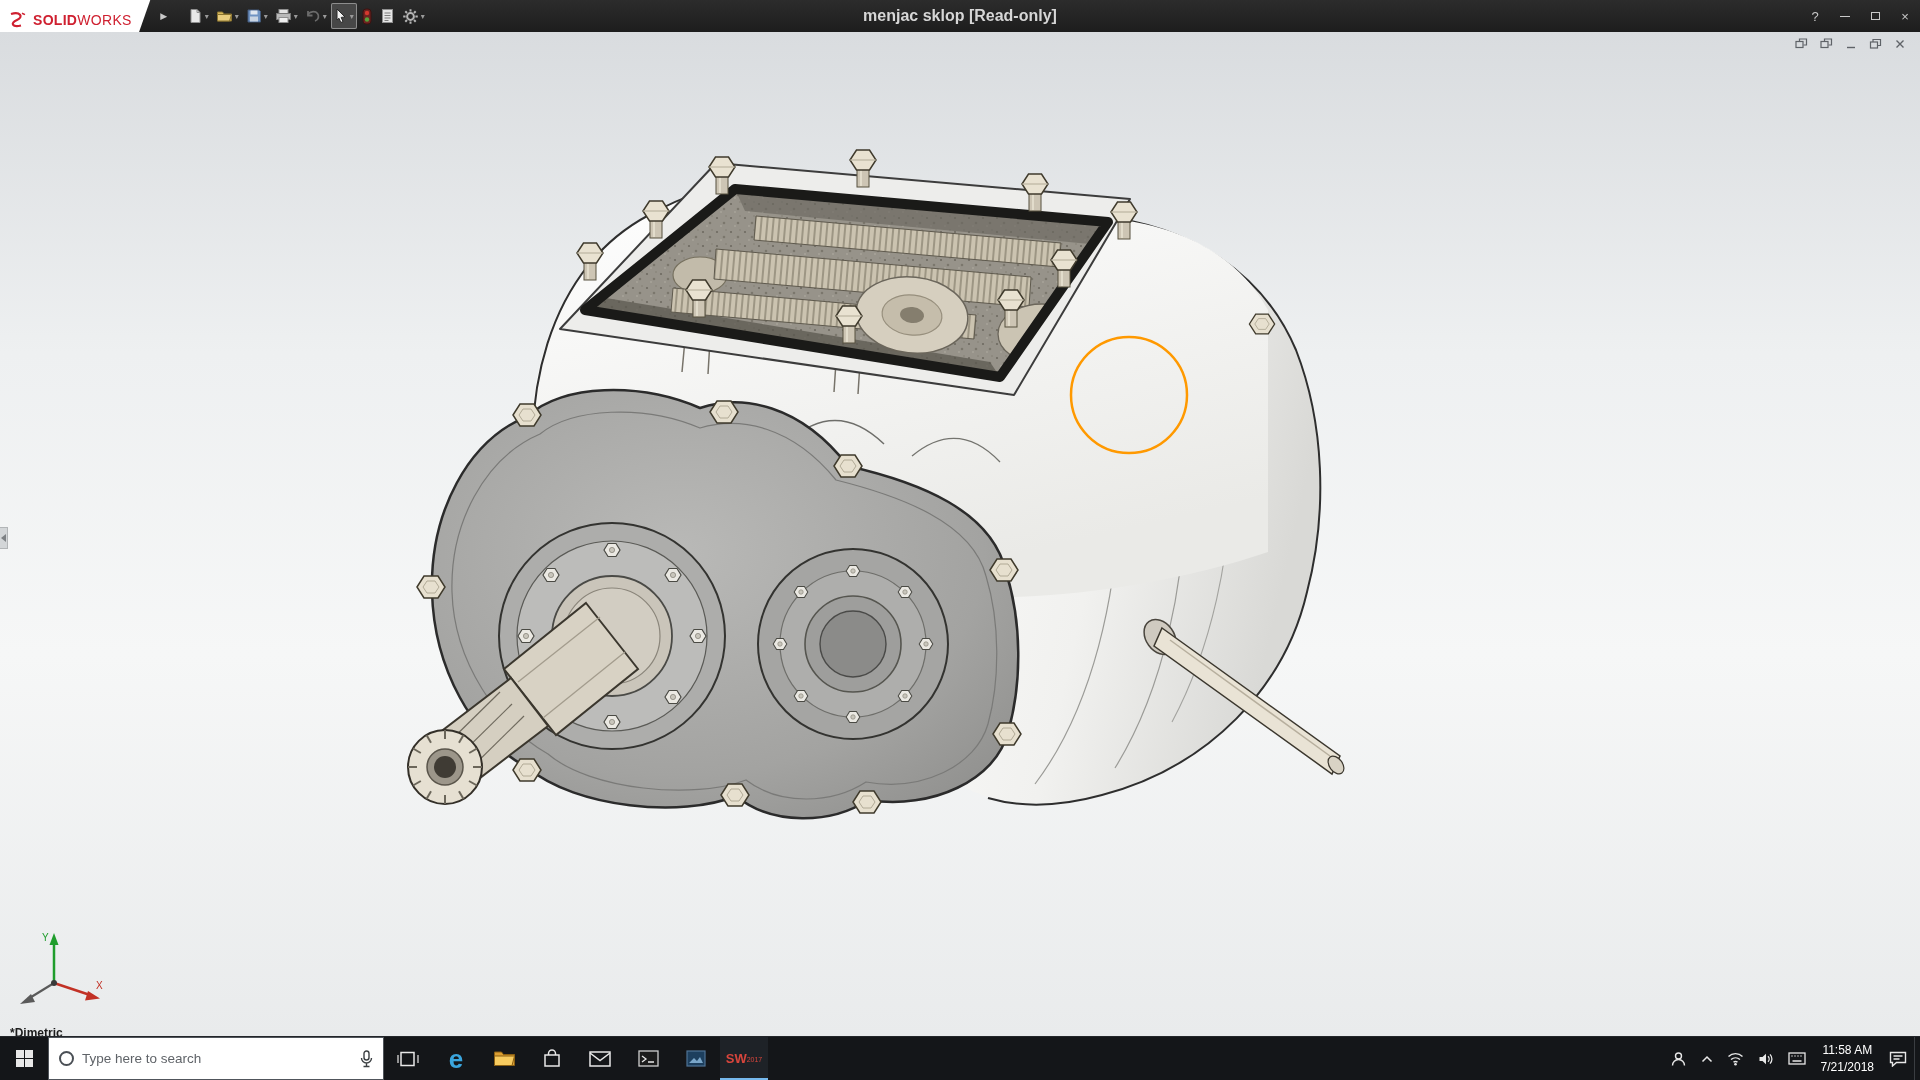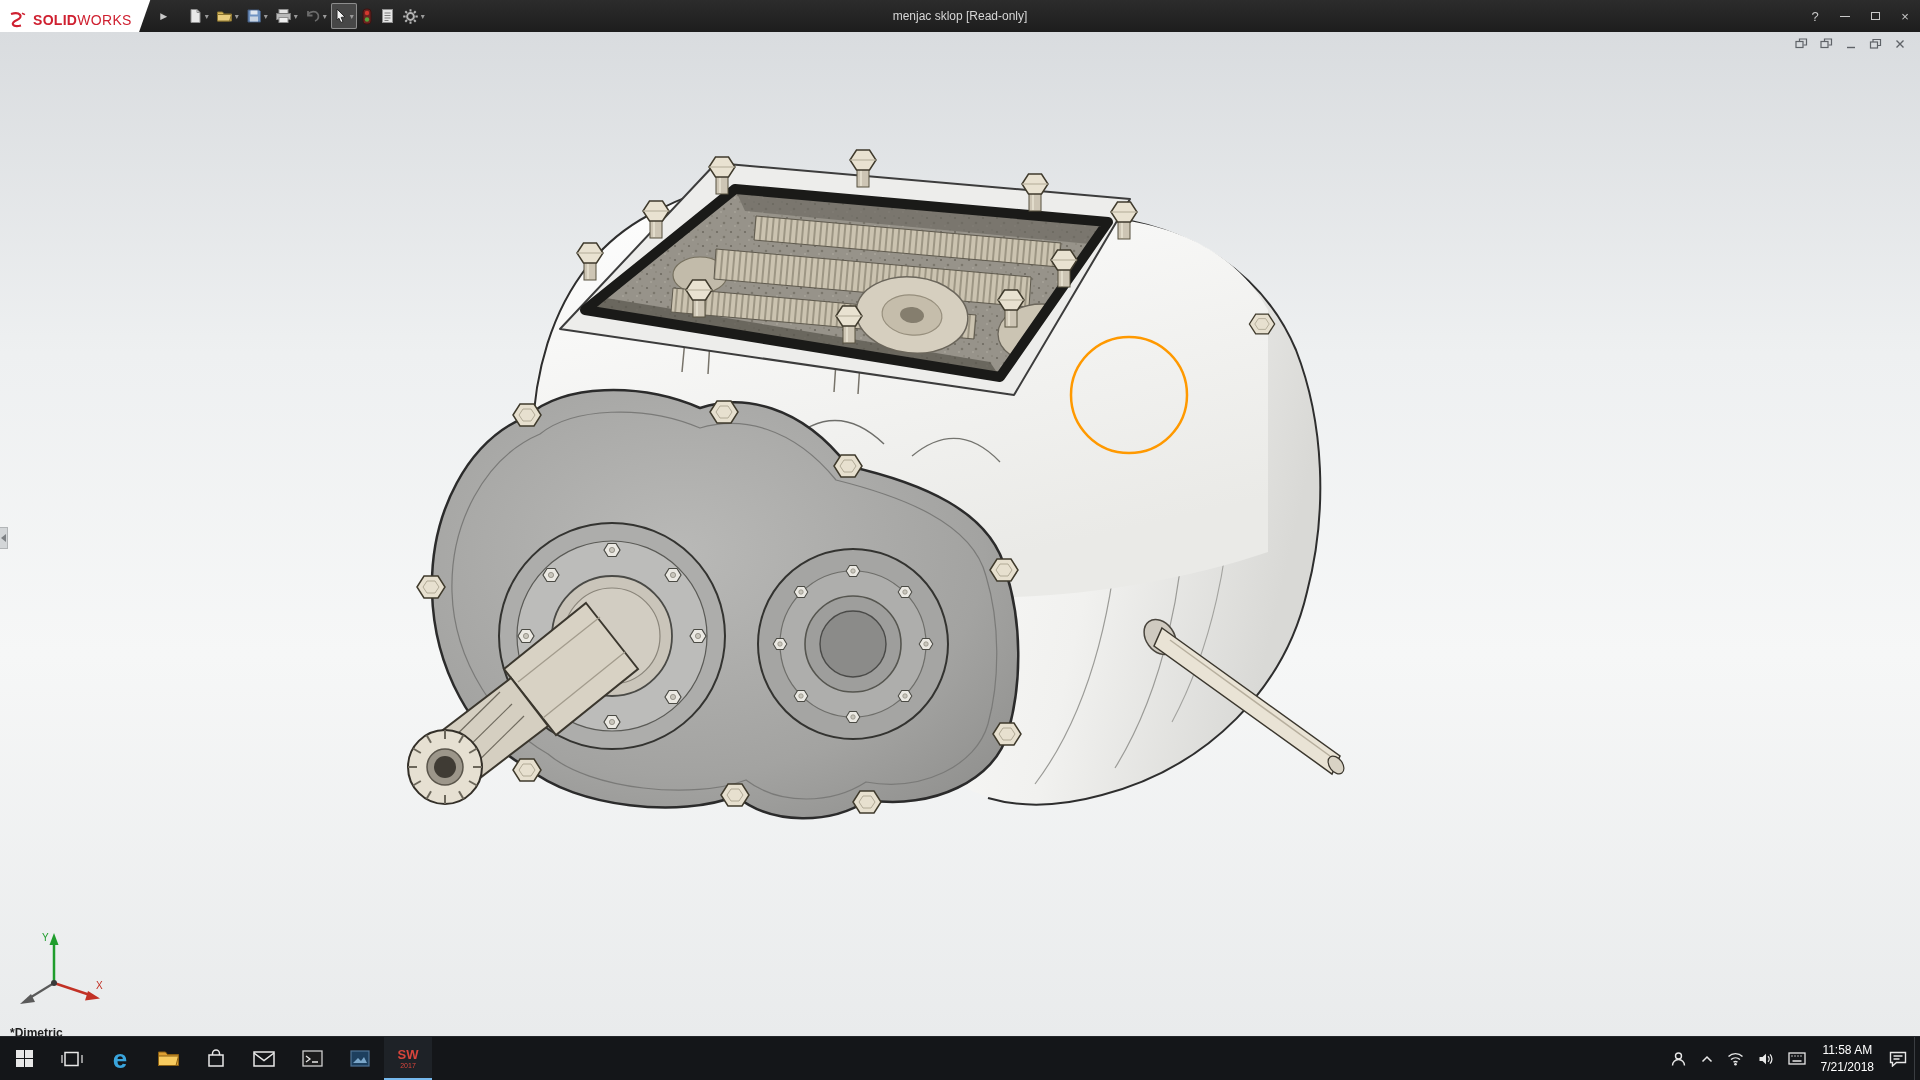--- a/index.html
+++ b/index.html
@@ -9,21 +9,21 @@
   
   .titlebar { height:32px; background:linear-gradient(180deg,#2c2c2c,#1d1d1d); display:flex; align-items:center; position:relative; flex:0 0 32px; }
   .logo-area { height:40px; background:#fff; display:flex; align-items:center; padding:8px 20px 0 8px; clip-path:polygon(0 0,100% 0,calc(100% - 14px) 100%,0 100%); }
   .brand { font-size:14px; letter-spacing:.3px; margin-left:5px; color:#cf2030; white-space:nowrap; }
   .brand b { font-weight:700; }
   .menu-expand { width:24px; text-align:center; color:#c9c9c9; font-size:9px; cursor:default; }
   .tb-group { display:flex; align-items:center; margin-left:8px; gap:1px; }
   .tb-btn { height:26px; display:flex; align-items:center; padding:0 3px; border-radius:2px; }
   .tb-btn .dd { color:#9a9a9a; font-size:8px; margin-left:2px; }
   .tb-btn.active { background:#474747; box-shadow:0 0 0 1px #8d8d8d inset; }
-  .tb-title { position:absolute; left:50%; top:0; transform:translateX(-50%); height:32px; display:flex; align-items:center; color:#d6d6d6; font-size:12px; }
+  .tb-title { position:absolute; left:50%; top:0; transform:translateX(-50%); height:32px; display:flex; align-items:center; color:#d6d6d6; font-size:16px;font-weight:bold; }
   .win-ctrls { margin-left:auto; display:flex; height:32px; }
   .win-btn { width:30px; height:32px; display:flex; align-items:center; justify-content:center; color:#c9c9c9; font-size:13px; }
   .win-btn .minbar { width:10px; height:1px; background:#c9c9c9; display:block; }
   .win-btn .maxbox { width:9px; height:8px; border:1px solid #c9c9c9; display:block; }
 
   
   .viewport { position:relative; height:1004px; flex:0 0 1004px; background:linear-gradient(180deg,#d9dcdf 0%,#eef0f1 32%,#f6f7f7 62%,#e9ebec 100%); overflow:hidden; }
   .model-svg { position:absolute; left:0; top:0; }
   .doc-ctrls { position:absolute; top:6px; right:14px; display:flex; gap:12px; align-items:center; }
   .doc-ctrls svg { display:block; }
@@ -33,21 +33,21 @@
   .triad { position:absolute; left:12px; bottom:26px; }
 
   
   .taskbar { height:44px; flex:0 0 44px; background:#141619; border-top:1px solid #23262a; display:flex; align-items:stretch; }
   .tk-btn { width:48px; display:flex; align-items:center; justify-content:center; }
   .tk-btn.running { box-shadow:0 -2px 0 #76b9ed inset; background:#1e2227; }
   .search { width:336px; background:#ffffff; border:1px solid #50555b; display:flex; align-items:center; padding:0 10px; gap:8px; }
   .search input { flex:1; border:none; outline:none; font-size:13.5px; color:#333; font-family:"Liberation Sans",sans-serif; background:transparent; }
   .search input::placeholder { color:#5f6368; }
   .cortana-ring { width:15px; height:15px; border:2px solid #4a4f55; border-radius:50%; flex:0 0 auto; }
-  .sw-badge { display:flex; flex-direction:column; align-items:center; line-height:1; }
+  .sw-badge { display:flex; align-items:center; line-height:1; }
   .sw-badge .t { color:#d8453c; font-weight:700; font-size:13px; }
   .sw-badge .y { color:#d8453c; font-size:7px; margin-top:1px; }
   .tray { margin-left:auto; display:flex; align-items:stretch; }
   .tray-btn { padding:0 7px; display:flex; align-items:center; justify-content:center; color:#e8e8e8; }
   .clock { display:flex; flex-direction:column; justify-content:center; align-items:center; color:#fff; font-size:12px; line-height:1.35; padding:0 8px; }
   .desktop-sliver { width:6px; border-left:1px solid #3a3d41; }
 </style>
 </head>
 <body>
 
@@ -371,20 +371,28 @@
   <footer class="taskbar">
     <div class="tk-btn">
       <svg width="17" height="17" viewBox="0 0 17 17">
         <rect x="0" y="0" width="8" height="8" fill="#e8e8e8"></rect>
           <rect x="9" y="0" width="8" height="8" fill="#e8e8e8"></rect>
         <rect x="0" y="9" width="8" height="8" fill="#e8e8e8"></rect>
           <rect x="9" y="9" width="8" height="8" fill="#e8e8e8"></rect>
       </svg>
     </div>
 
+    <div class="search">
+      <span class="cortana-ring"></span>
+      <input type="text" placeholder="Type here to search" style="">
+      <svg width="13" height="18" viewBox="0 0 13 18">
+        <rect x="4" y="1" width="5" height="9" rx="2.5" fill="none" stroke="#3c4043" stroke-width="1.4"></rect>
+        <path d="M1.5 8 a5 5 0 0 0 10 0 M6.5 13 V16 M3.5 16.5 h6" fill="none" stroke="#3c4043" stroke-width="1.4"></path>
+      </svg>
+    </div>
 
     <div class="tk-btn">
       <svg width="22" height="18" viewBox="0 0 22 18">
         <rect x="4" y="2.5" width="13" height="13" fill="none" stroke="#e8e8e8" stroke-width="1.5"></rect>
         <path d="M1 5 v8 M21 5 v8" stroke="#bdbdbd" stroke-width="1.5"></path>
       </svg>
     </div>
 
     <div class="tk-btn">
       <span style="color:#3aa5dd;font-size:26px;font-weight:700;line-height:1;">e</span>

